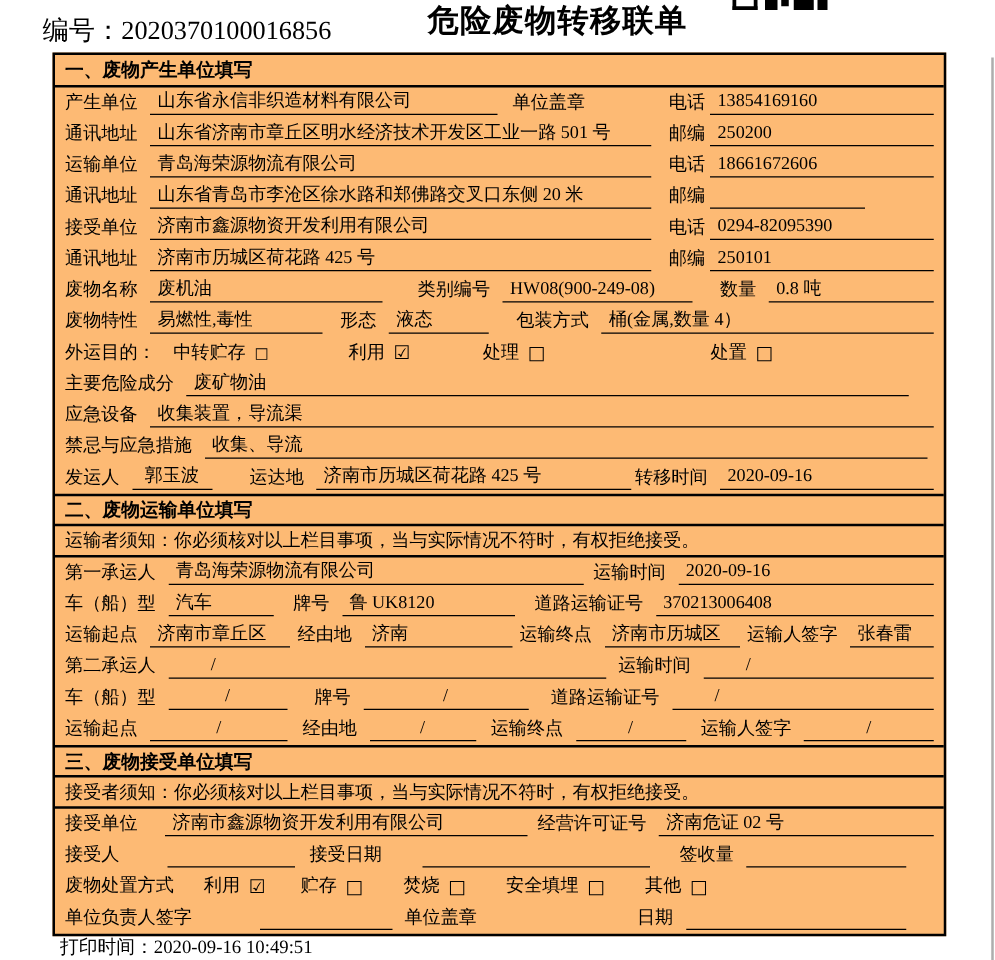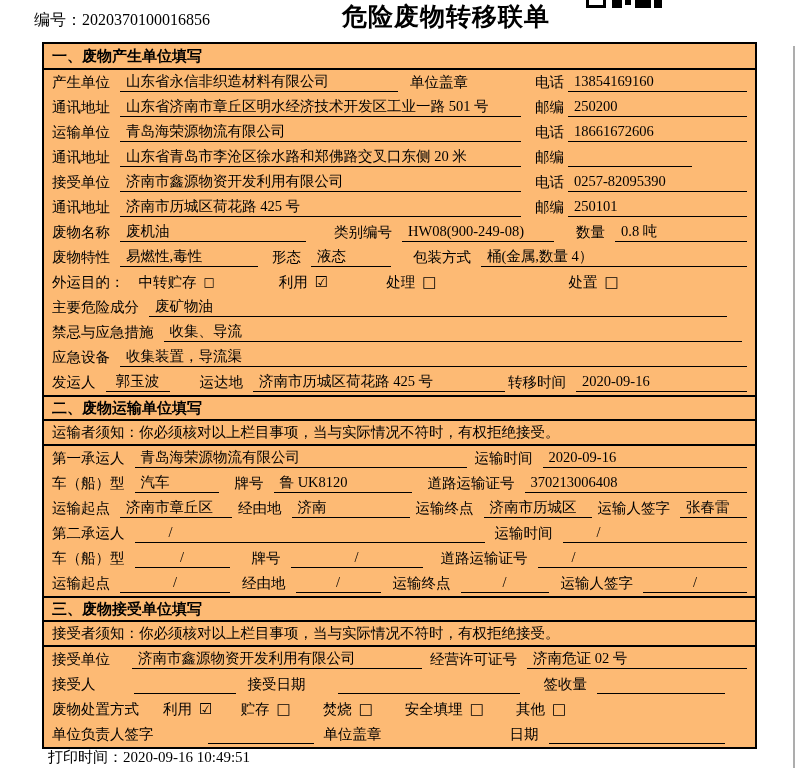--- a/index.html
+++ b/index.html
@@ -1,19 +1,19 @@
 <!DOCTYPE html>
 <html><head>
 <meta charset="utf-8">
 <style>
   html,body{margin:0;padding:0;background:#fff;}
   .page{position:relative;width:796px;height:768px;background:#fff;overflow:hidden;
         font-family:"Liberation Serif","DejaVu Serif",serif;color:#000;}
   .edge{position:absolute;right:1px;top:46px;bottom:0;width:2px;background:#adadad;}
-  .hdr-serial{position:absolute;left:34px;top:10px;font-size:16px;white-space:nowrap;}
+  .hdr-serial{position:absolute;left:34px;top:10px;font-size:21px;white-space:nowrap;}
   .hdr-title{position:absolute;left:96px;top:0px;width:700px;text-align:center;
              font-size:25px;font-weight:bold;letter-spacing:1px;
              font-family:"Liberation Sans","DejaVu Sans",sans-serif;}
   .qr{position:absolute;top:0;left:586px;height:8px;display:flex;}
   .qr div{background:#000;height:8px;}
   .qr .q1{width:20px;background:#fff;border-left:3px solid #000;border-right:3px solid #000;border-bottom:3px solid #000;box-sizing:border-box;}
   .qr .q2{width:10px;margin-left:6px;}
   .qr .q3{width:6px;margin-left:3px;height:5px;align-self:flex-start;}
   .qr .q4{width:16px;margin-left:4px;}
   .qr .q5{width:8px;margin-left:3px;}
@@ -98,21 +98,21 @@
         <span class="l">邮编</span>
         <span class="u" style="margin-right:55px"></span>
       </div>
     </div>
 
     <div class="r">
       <span class="l">接受单位</span>
       <span class="u f" style="margin-right:14px">济南市鑫源物资开发利用有限公司</span>
       <div class="rg">
         <span class="l">电话</span>
-        <span class="u">0257-82095390</span>
+        <span class="u">0294-82095390</span>
       </div>
     </div>
 
     <div class="r">
       <span class="l">通讯地址</span>
       <span class="u f" style="margin-right:14px">济南市历城区荷花路 425 号</span>
       <div class="rg">
         <span class="l">邮编</span>
         <span class="u">250101</span>
       </div>
@@ -155,27 +155,27 @@
         <span class="bx">□</span>
       </span>
     </div>
 
     <div class="r">
       <span class="l">主要危险成分</span>
       <span class="u f" style="margin-right:20px">废矿物油</span>
     </div>
 
     <div class="r">
+      <span class="l">应急设备</span>
+      <span class="u f">收集装置，导流渠</span>
+    </div>
+
+    <div class="r">
       <span class="l">禁忌与应急措施</span>
       <span class="u f" style="margin-right:5px">收集、导流</span>
-    </div>
-
-    <div class="r">
-      <span class="l">应急设备</span>
-      <span class="u f">收集装置，导流渠</span>
     </div>
 
     <div class="r">
       <span class="l">发运人</span>
       <span class="u ctr" style="width:64px">郭玉波</span>
       <span class="l" style="margin-left:30px">运达地</span>
       <span class="u" style="width:252px">济南市历城区荷花路 425 号</span>
       <span class="l" style="margin-left:3px">转移时间</span>
       <span class="u f">2020-09-16</span>
     </div>

